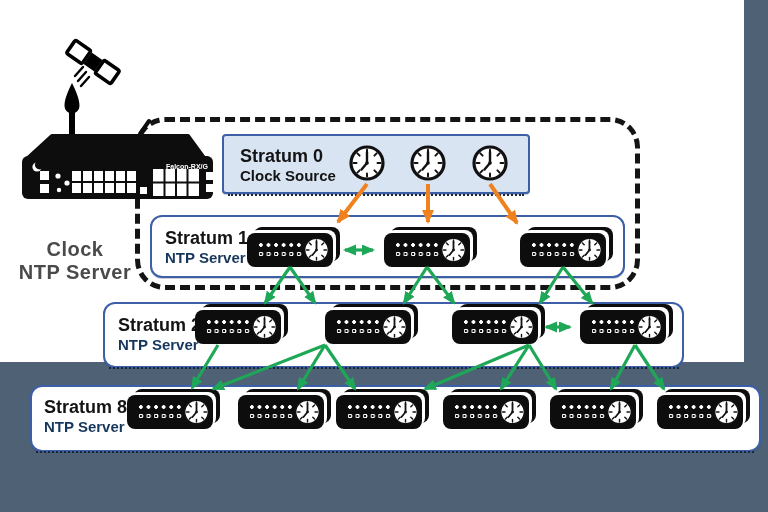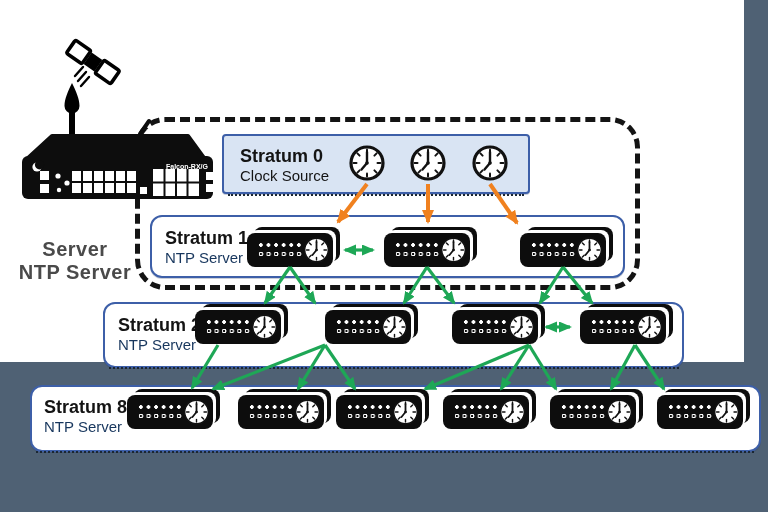--- a/index.html
+++ b/index.html
@@ -27,21 +27,21 @@
     border:5px dashed var(--text-black);border-radius:30px;z-index:2;
   }
   .sbox{position:absolute;background:#fff;border:2.5px solid var(--box-border);border-radius:12px;z-index:3;box-shadow:0 1px 0 rgba(40,60,100,.25)}
   .sbox.blue{background:var(--stratum0-fill)}
   #box-s0{left:222px;top:134px;width:308px;height:60px;border-radius:4px}
   #box-s1{left:150px;top:215px;width:475px;height:63px}
   #box-s2{left:103px;top:302px;width:581px;height:66px}
   #box-s3{left:30px;top:385px;width:731px;height:67px}
   .slabel{position:absolute;left:13px;top:11px;line-height:1.18;white-space:nowrap}
   .slabel .l1{font-size:18px;font-weight:700;color:var(--text-black)}
-  .slabel .l2{font-size:15px;font-weight:400;color:var(--text-navy)}
+  .slabel .l2{font-size:15px;font-weight:700;color:var(--text-navy)}
   #box-s0 .slabel{left:16px;top:10px}
   #box-s0 .l2{color:var(--text-black);font-size:15px}
   .dotline{position:absolute;height:0;border-top:2px dotted #1b2733;z-index:3}
   #dot-s0{left:228px;top:194px;width:296px}
   #dot-s2{left:109px;top:367px;width:570px}
   #dot-s3{left:36px;top:451px;width:718px}
 
   
   .clk0{position:absolute;width:38px;height:38px;z-index:4}
 
@@ -331,21 +331,21 @@
     <rect x="135" y="131" width="46" height="27" fill="#fff"></rect>
     <g stroke="#0d0d0d" stroke-width="2">
       <line x1="146.5" y1="131" x2="146.5" y2="158"></line>
         <line x1="158" y1="131" x2="158" y2="158"></line>
         <line x1="169.5" y1="131" x2="169.5" y2="158"></line>
       <line x1="135" y1="144.5" x2="181" y2="144.5"></line>
     </g>
   </g>
 </svg>
 <div class="device-caption">
-  <div>Server</div>
+  <div>Clock</div>
   <div>NTP Server</div>
 </div>
 
 <svg class="overlay" width="768" height="512">
   <defs>
     <marker id="ag" markerUnits="userSpaceOnUse" markerWidth="14" markerHeight="12" refX="11" refY="5.5" orient="auto-start-reverse">
       <path d="M0,0 L13,5.5 L0,11 Z" fill="#1ea756"></path>
     </marker>
     <marker id="ao" markerUnits="userSpaceOnUse" markerWidth="15" markerHeight="13" refX="12" refY="6" orient="auto">
       <path d="M0,0 L14,6 L0,12 Z" fill="#f0811f"></path>

